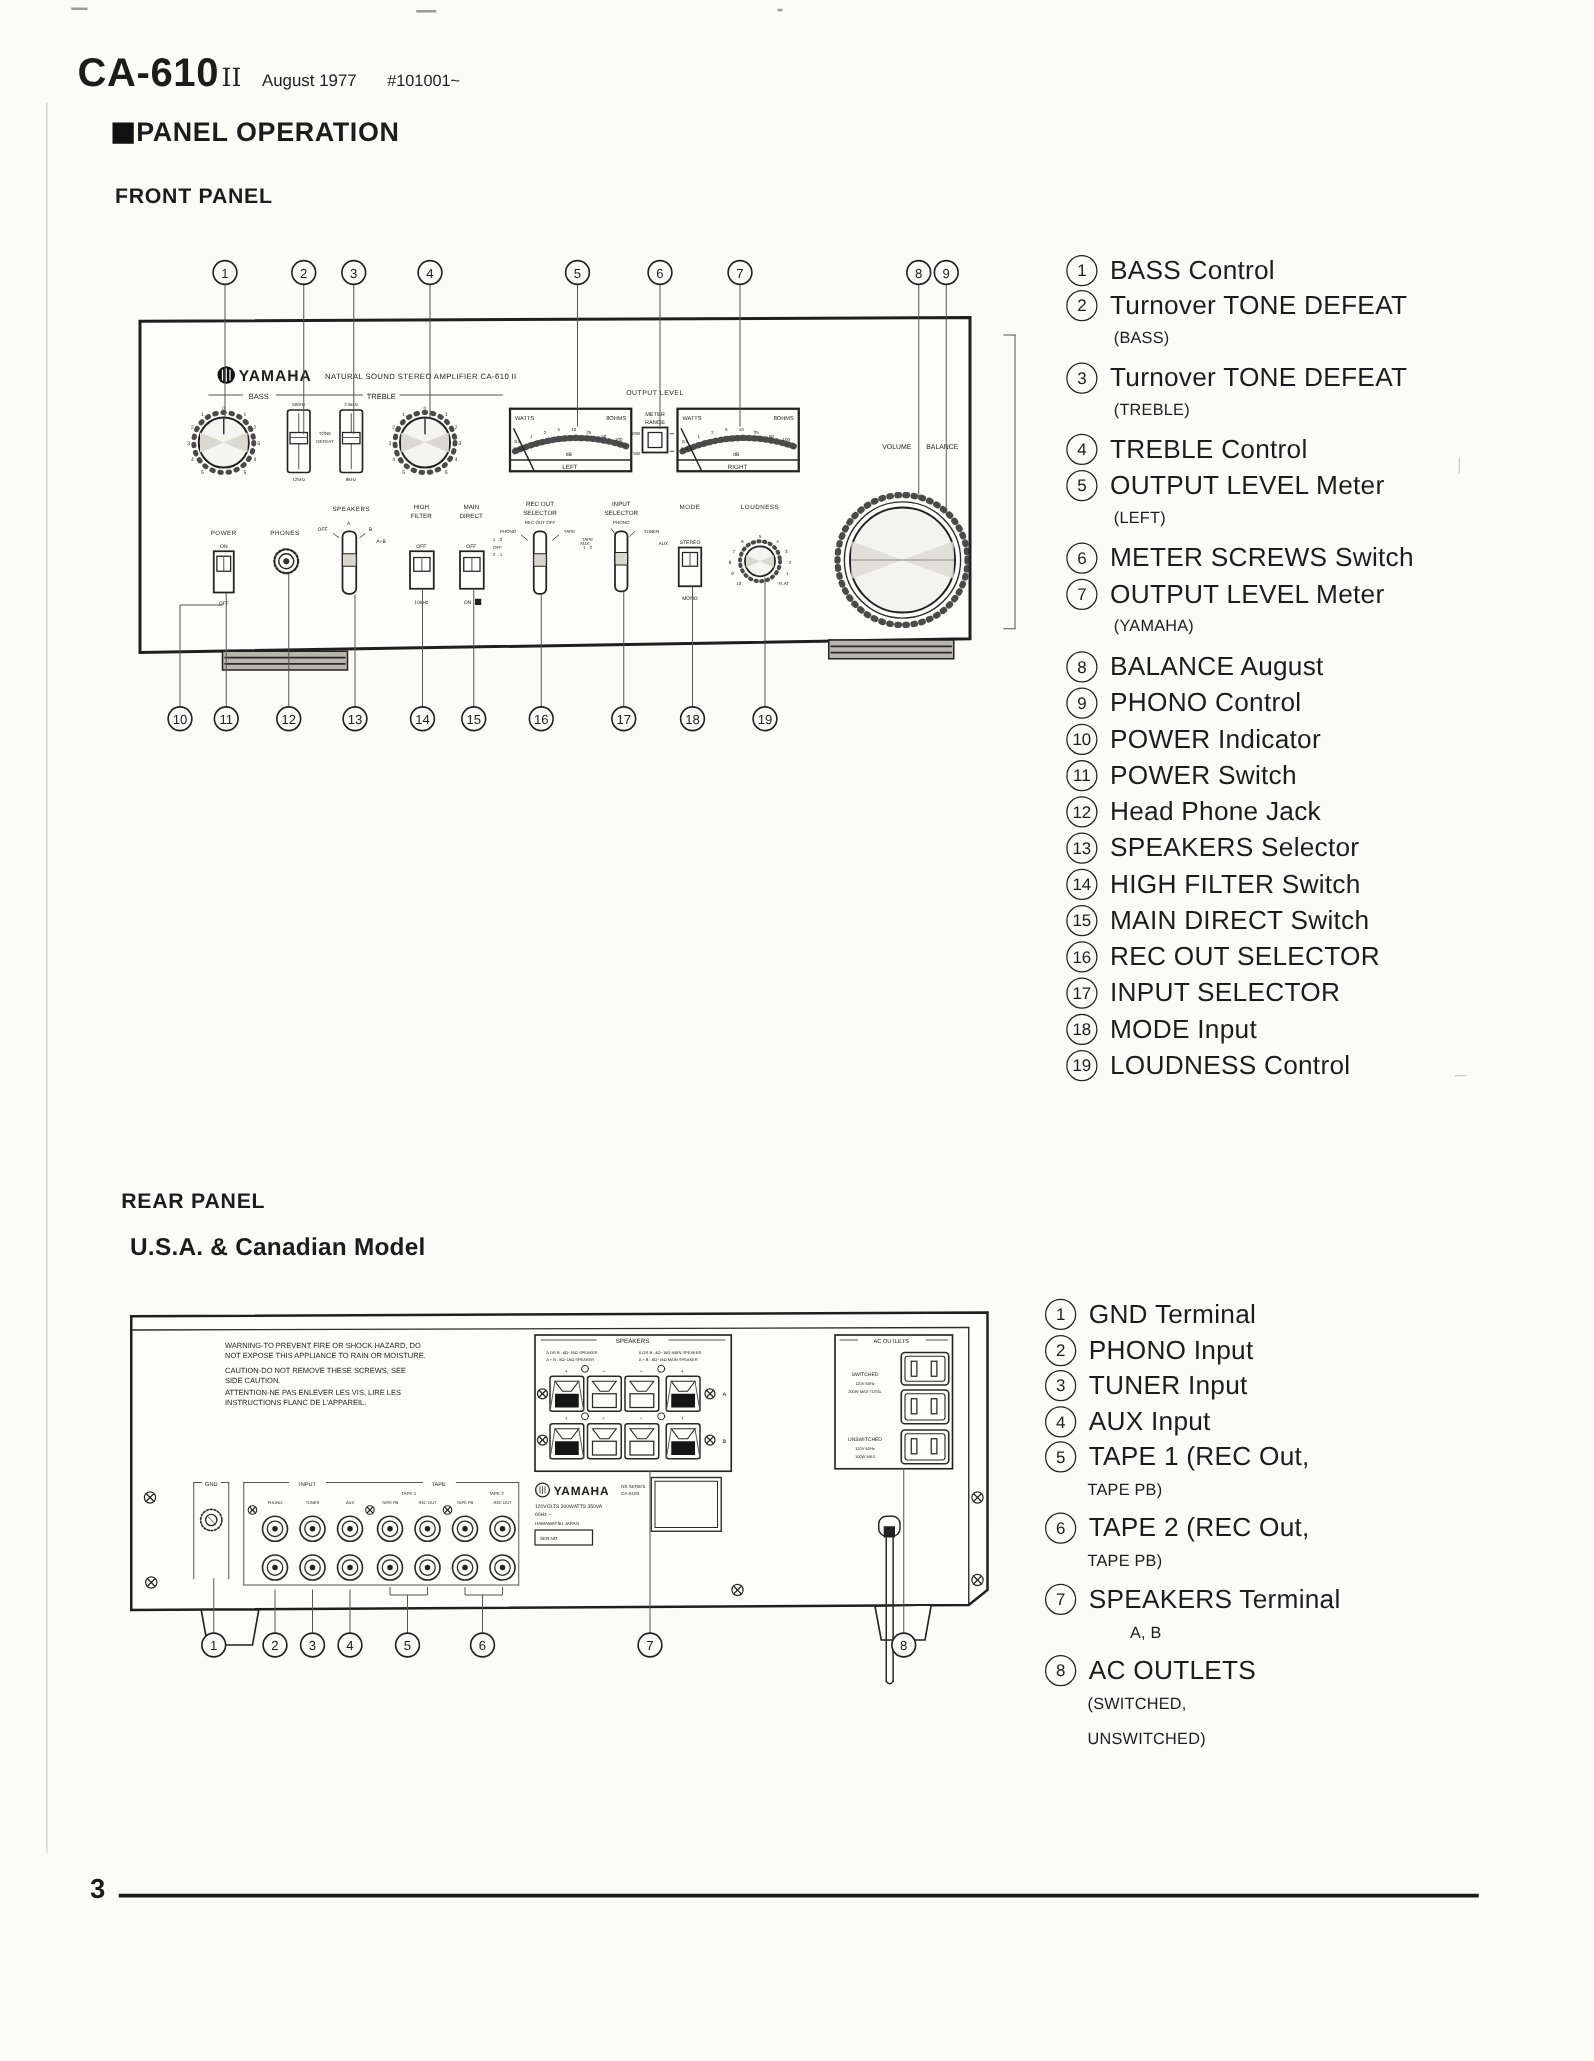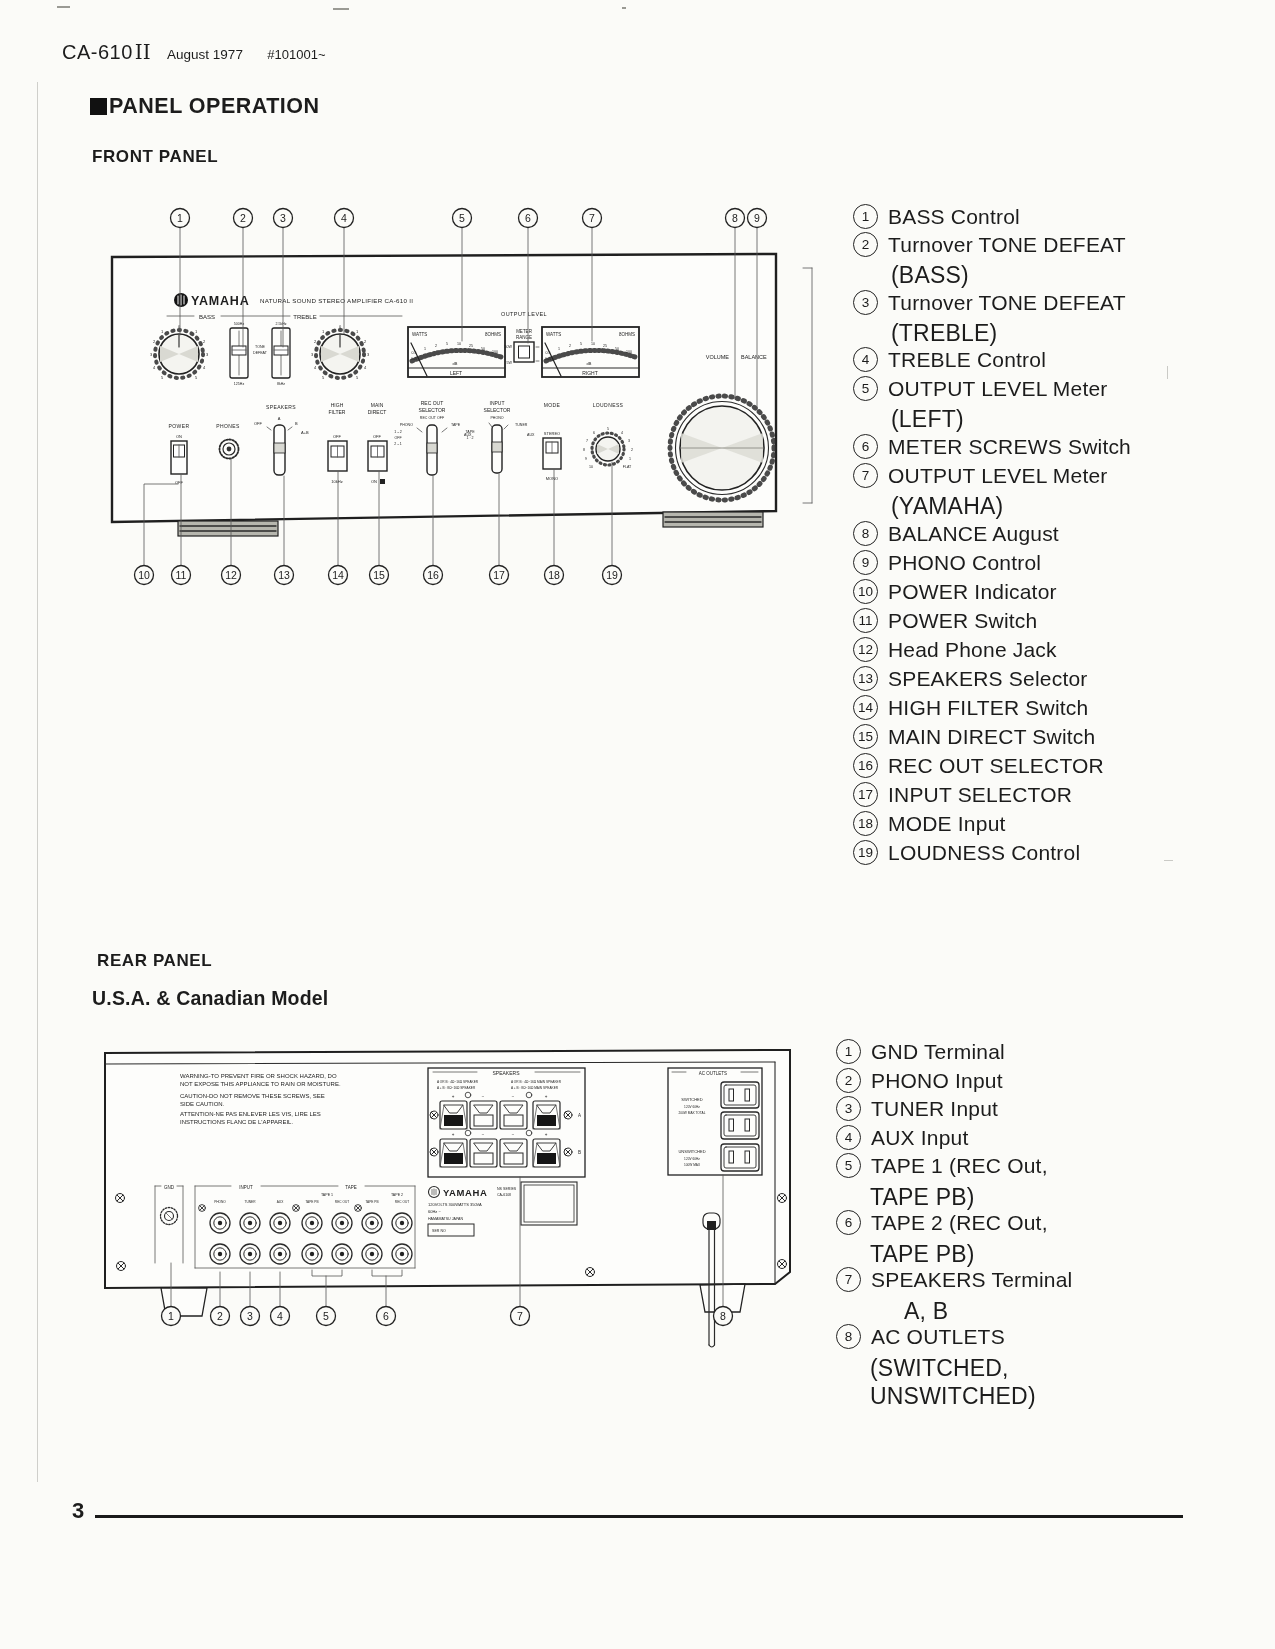--- a/index.html
+++ b/index.html
@@ -3,34 +3,34 @@
 <meta charset="utf-8">
 <style>
   html,body{margin:0;padding:0}
   body{
     width:1275px;height:1649px;position:relative;overflow:hidden;
     background:#fbfbf8;color:#1c1c1c;
     font-family:"Liberation Sans",sans-serif;
   }
   .abs{position:absolute}
   
-  .model{font-weight:normal;font-size:20px;letter-spacing:.5px}
+  .model{font-weight:bold;font-size:32px;letter-spacing:.5px}
   .model-suffix{font-family:"DejaVu Serif",serif;font-size:20px;font-weight:normal;margin-left:2px}
   .doc-date{font-size:13.5px;margin-left:12px}
   .serial{font-size:13px;margin-left:20px}
   .h1{font-weight:bold;font-size:21.5px;letter-spacing:.5px;display:flex;align-items:center}
   .h1 .sq{width:17px;height:17px;background:#111;display:inline-block;margin-right:2px}
   .h2{font-weight:bold;font-size:17px;letter-spacing:.6px}
   .h3{font-weight:bold;font-size:19.5px;letter-spacing:.2px}
   
   .lrow{position:absolute;display:flex;align-items:center;gap:10px;white-space:nowrap}
   .lc{width:23px;height:23px;border:1.7px solid #222;border-radius:50%;font-size:13.5px;
       display:flex;align-items:center;justify-content:center;flex:none;background:#fbfbf8}
   .lt{font-size:21px;letter-spacing:.2px}
-  .lcont{position:absolute;font-size:23px;letter-spacing:.2px;white-space:nowrap}
+  .lcont{position:absolute;font-size:13px;letter-spacing:.2px;white-space:nowrap}
   
   .pagenum{font-weight:bold;font-size:22px}
   .footrule{position:absolute;background:#1a1a1a;height:3px}
   .speck{position:absolute;background:#9a9a94}
   
   svg text{font-family:"Liberation Sans",sans-serif;fill:#1d1d1d;stroke:none}
   .tc{text-anchor:middle}.te{text-anchor:end}
   .t32{font-size:3.2px}.t36{font-size:3.6px}.t4{font-size:4px}.t45{font-size:4.5px}
   .t5{font-size:5px}.t55{font-size:5.5px}.t6{font-size:6px}.t62{font-size:6.2px}
   .t10{font-size:10.5px}.t12{font-size:12.5px;font-weight:bold;letter-spacing:.8px}
@@ -483,21 +483,21 @@
       <span class="lc">18</span>
       <span class="lt">MODE Input</span>
     </div>
   <div class="lrow" style="left:853px;top:840px">
       <span class="lc">19</span>
       <span class="lt">LOUDNESS Control</span>
     </div>
 </div>
 
 <div class="abs h2" style="left:97px;top:951px">REAR PANEL</div>
-<div class="abs h3" style="left:92px;top:987px">U.S.A. &amp; Canadian Model</div>
+<div class="abs h3" style="left:104px;top:987px">U.S.A. &amp; Canadian Model</div>
 
 <svg class="abs" style="left:85px;top:1020px" width="740" height="340" viewBox="0 0 740 340">
   <g stroke-linecap="round">
 
     <polygon points="20,33 705,30 705,252 690,264 20,268" fill="#fdfdfb" stroke="#1f1f1f" stroke-width="2"></polygon>
     <line x1="20" y1="44" x2="690" y2="42" class="ln" stroke-width="1.1"></line>
     <line x1="690" y1="42" x2="690" y2="264" class="ln" stroke-width="1.1"></line>
 
     <polygon points="76,268 122,268 117,296 81,296" fill="#fdfdfb" stroke="#222" stroke-width="1.3"></polygon>
     <polygon points="615,265 660,264 655,292 620,292" fill="#fdfdfb" stroke="#222" stroke-width="1.3"></polygon>

